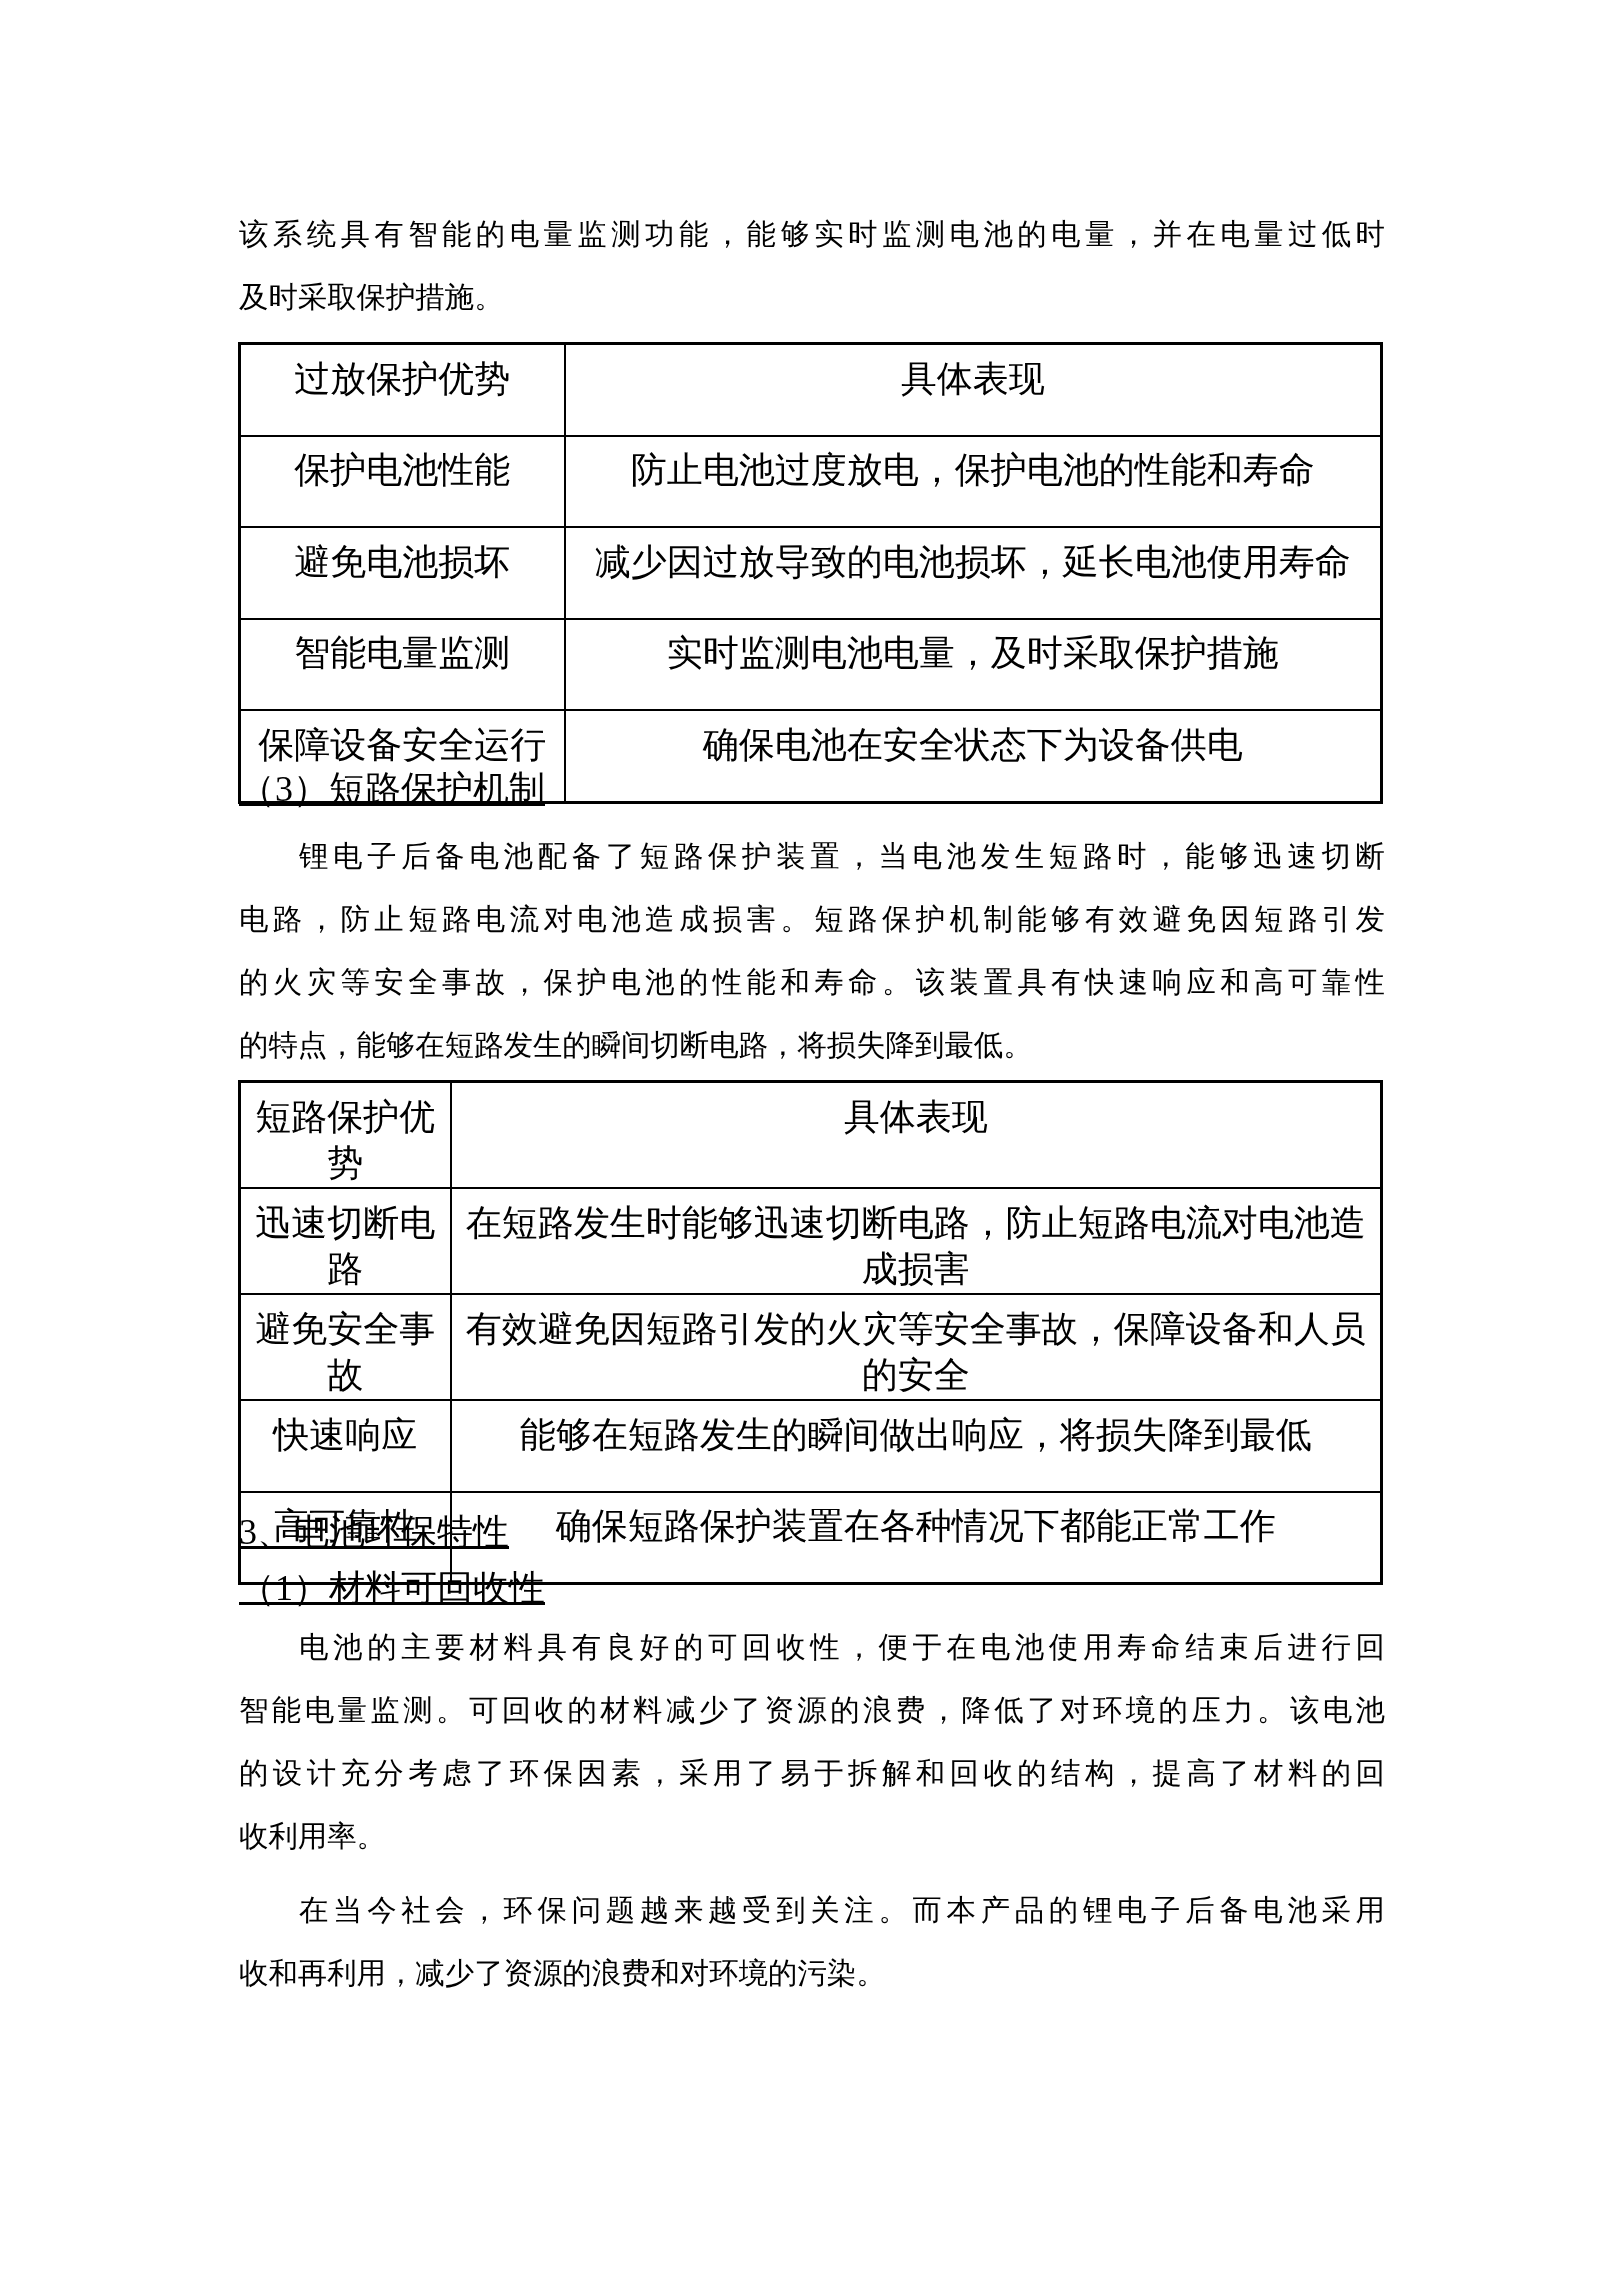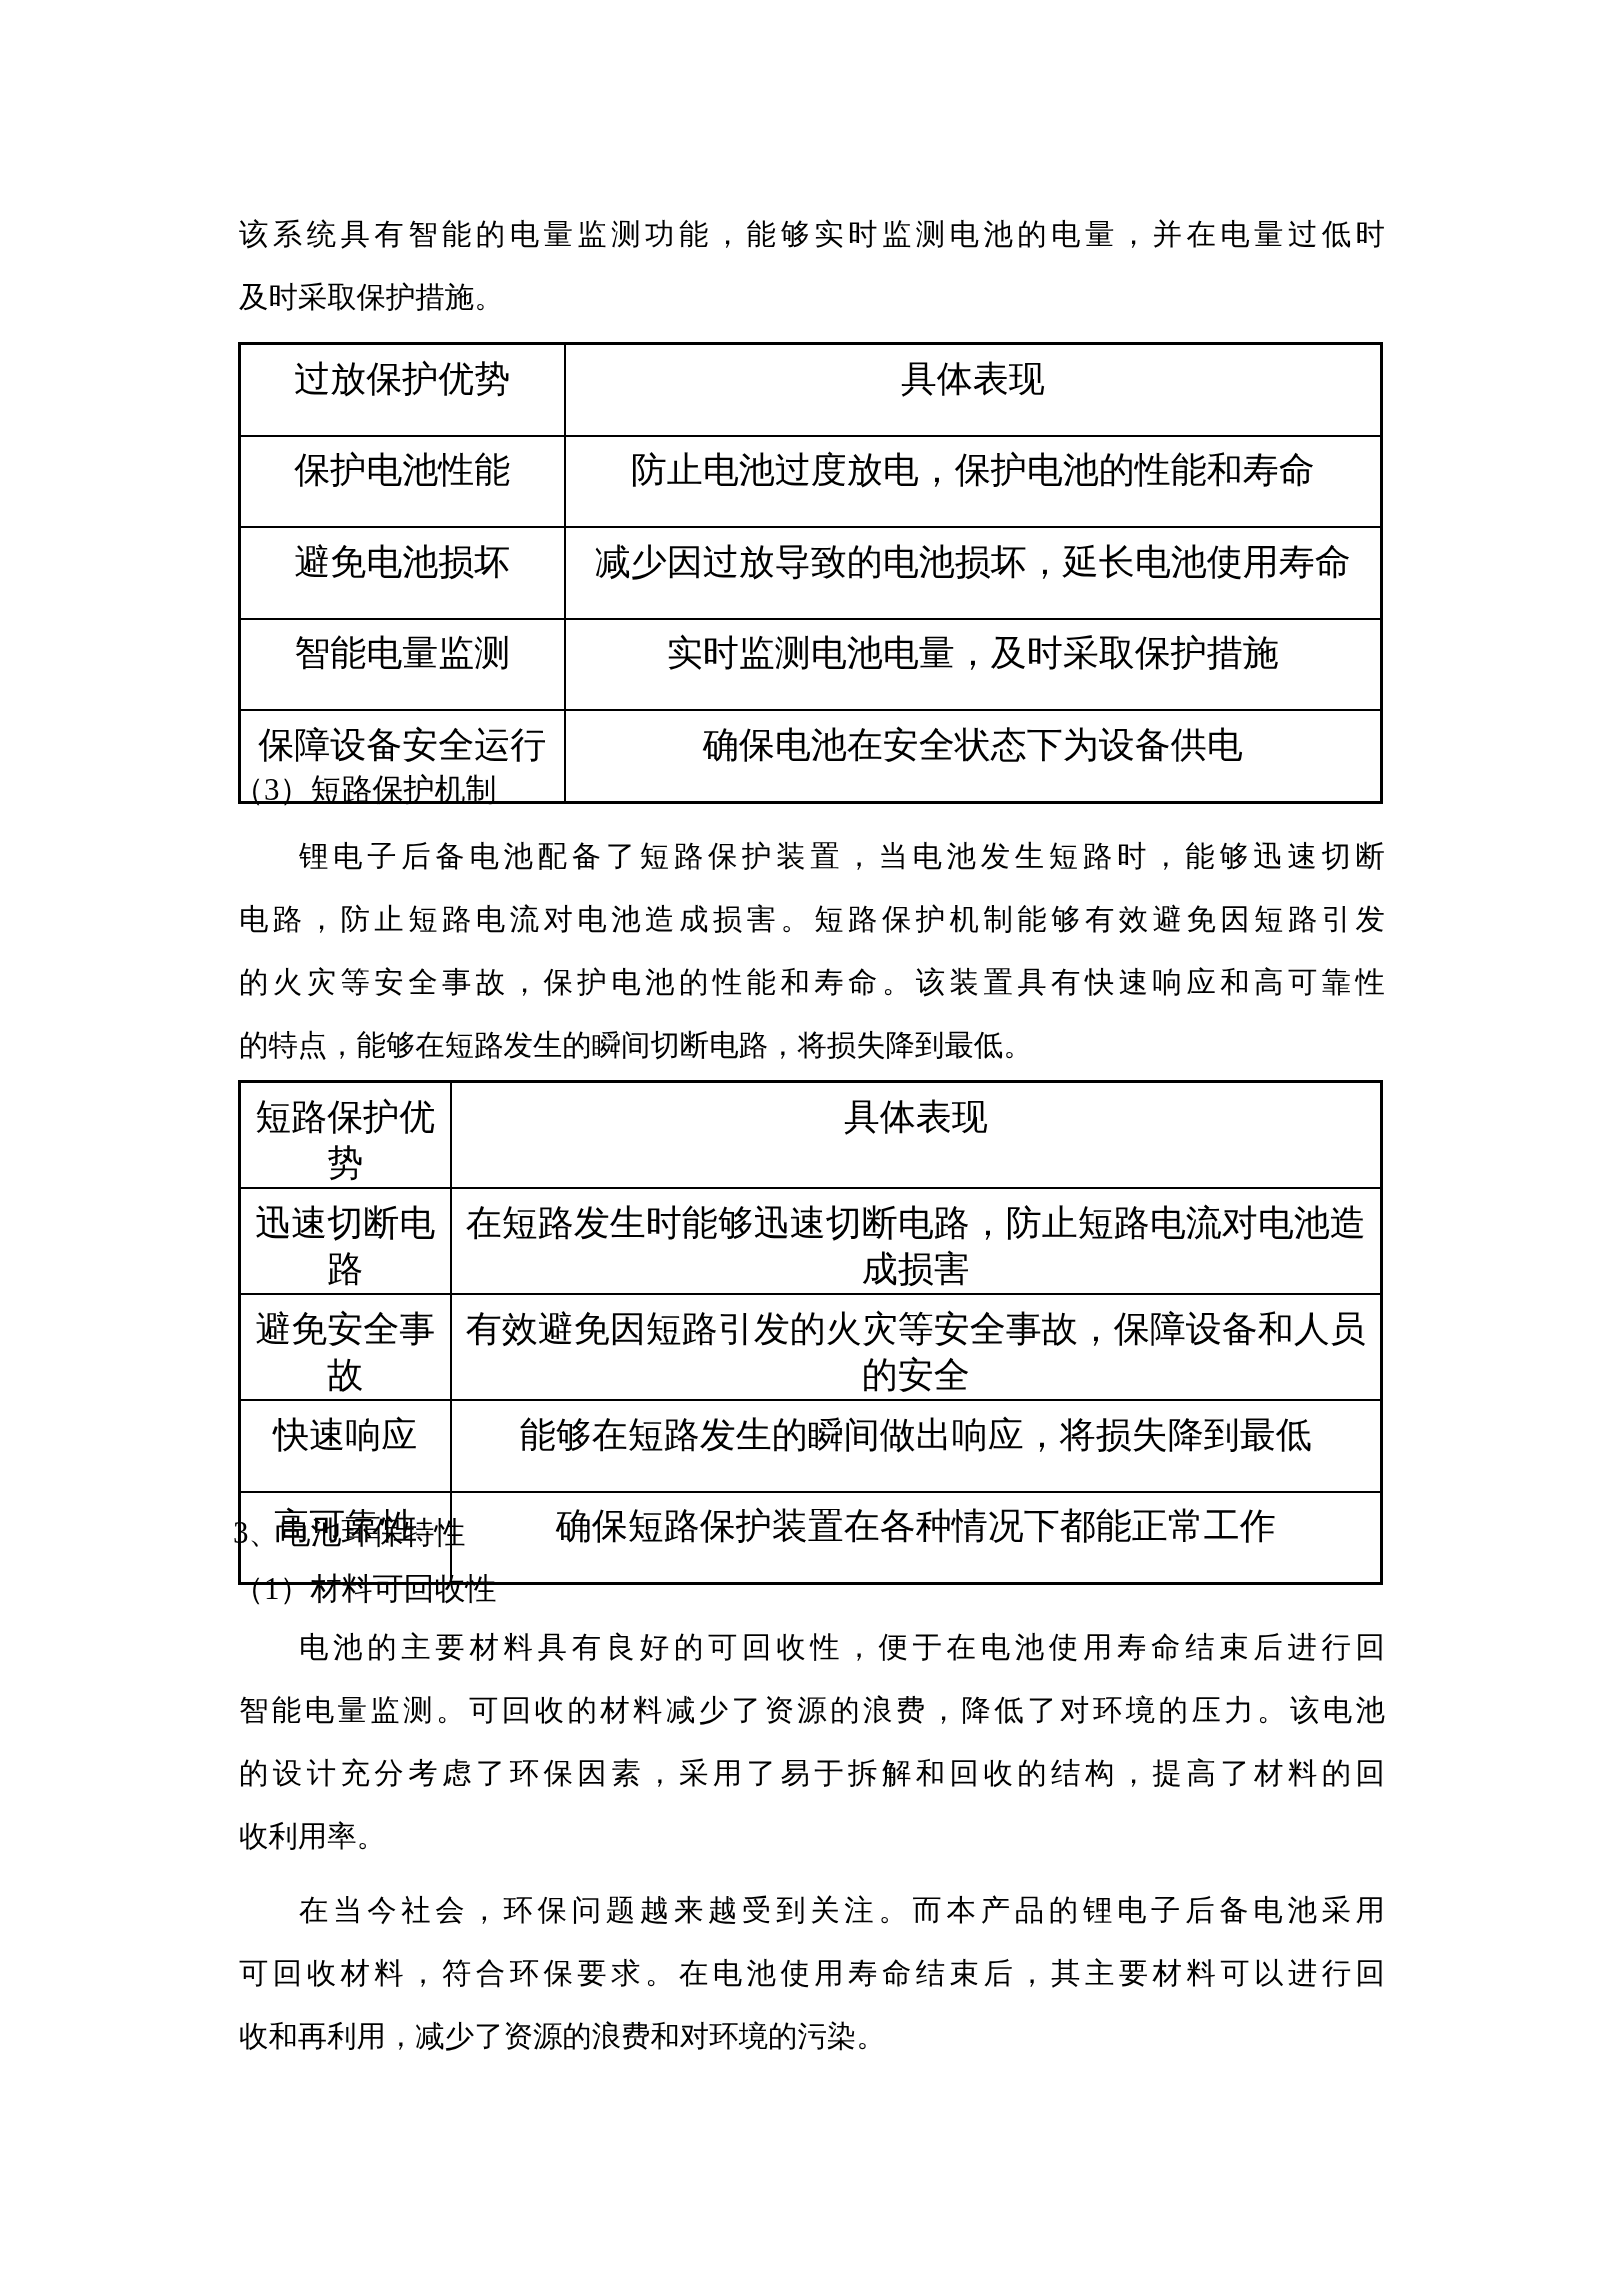--- a/index.html
+++ b/index.html
@@ -28,24 +28,25 @@
   }
   .line.last{
     text-align-last:left;
     white-space:normal;
   }
   .line.indent{
     text-indent:60px;
   }
   .heading{
     position:absolute;
-    left:233px;
-    font-size:31px;
+    left:239px;
+    font-size:36px;
     line-height:63px;
     white-space:nowrap;
+    text-decoration:underline;
   }
   table.doc{
     position:absolute;
     left:238px;
     width:1145px;
     border-collapse:collapse;
     table-layout:fixed;
     border:3.3px solid #000;
   }
   table.doc td{
@@ -142,18 +143,17 @@
 
   <div class="textblock" style="top:1597px;">
     <div class="line indent">电池的主要材料具有良好的可回收性，便于在电池使用寿命结束后进行回</div>
     <div class="line">智能电量监测。可回收的材料减少了资源的浪费，降低了对环境的压力。该电池</div>
     <div class="line">的设计充分考虑了环保因素，采用了易于拆解和回收的结构，提高了材料的回</div>
     <div class="line last">收利用率。</div>
   </div>
 
   <div class="textblock" style="top:1860px;">
     <div class="line indent">在当今社会，环保问题越来越受到关注。而本产品的锂电子后备电池采用</div>
-    <div class="line">可回收材料，符合环保要求。在电池使用寿命结束后，其主要材料可以进行回</div>
     <div class="line last">收和再利用，减少了资源的浪费和对环境的污染。</div>
   </div>
 
 </div>
 
 
 </body></html>

